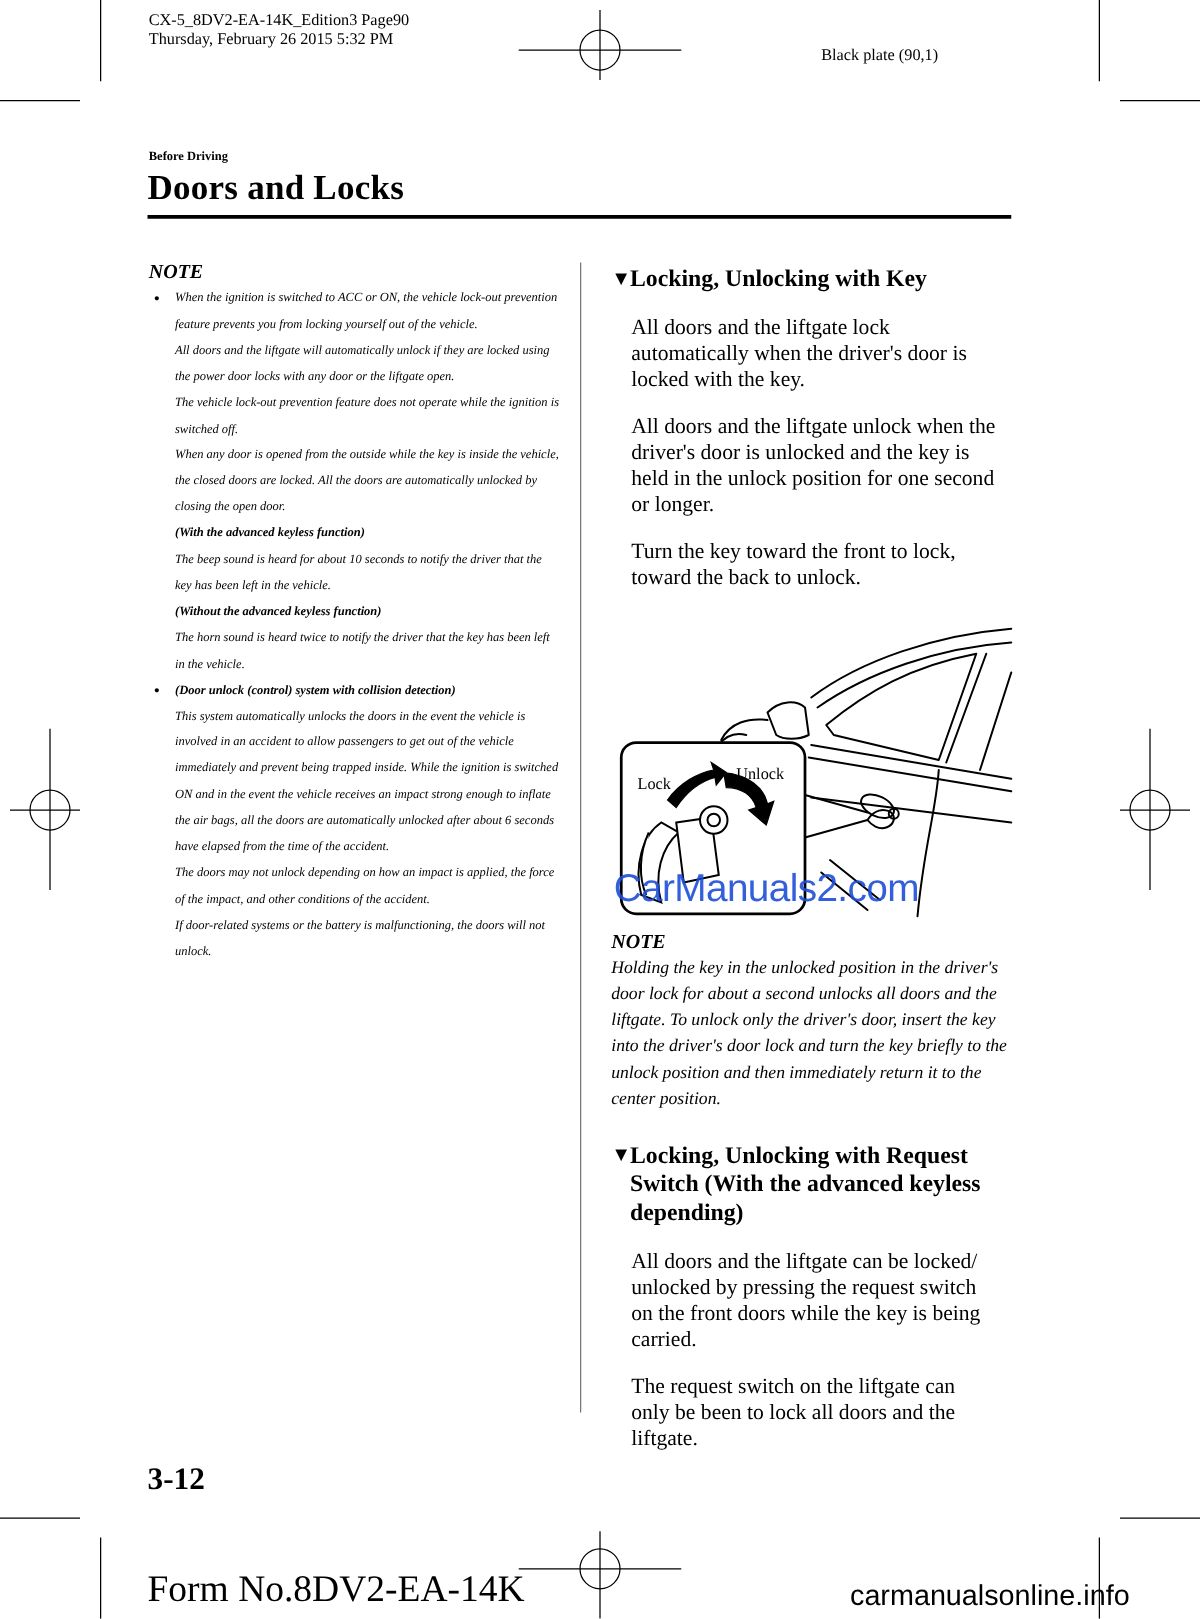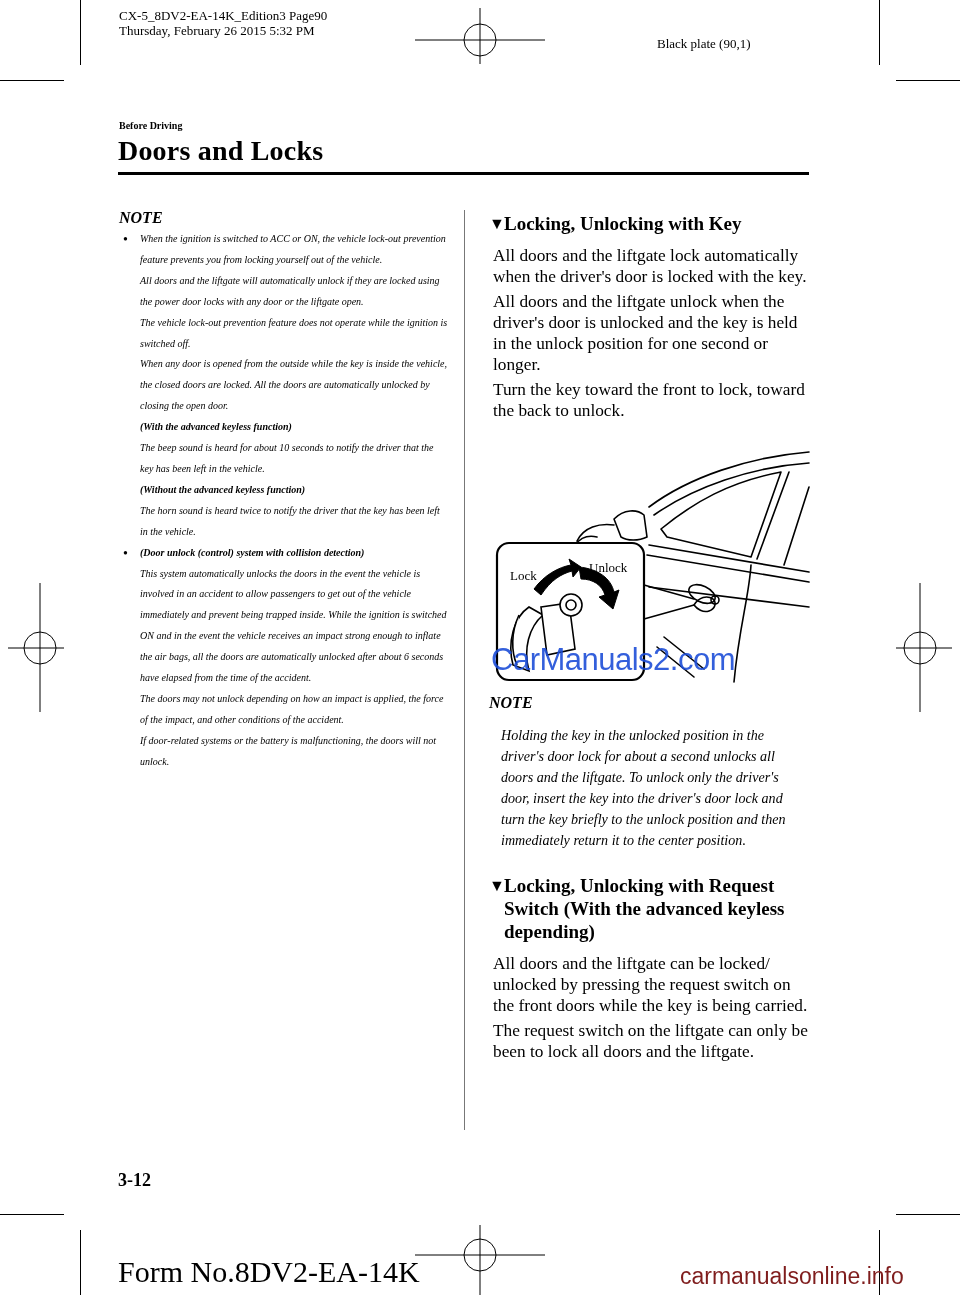--- a/index.html
+++ b/index.html
@@ -27,37 +27,37 @@
     .note-list { list-style: none; margin: 0; padding: 0; }
     .note-item { position: relative; padding-left: 21px; }
     .note-bullet { position: absolute; left: 4px; top: 0; font-size: 14px; line-height: 21px; font-style: normal; }
     .note-para { font-style: italic; font-size: 10px; line-height: 20.9px; margin: 0; }
     .note-para.bold { font-weight: bold; }
 
     
     .right-col { left: 489px; top: 212px; width: 325px; }
     .sec-heading { font-weight: bold; font-size: 19px; line-height: 23px; position: relative; padding-left: 15px; margin: 0 0 10px 0; }
     .tri-icon { position: absolute; left: 0; top: 0; font-size: 16px; line-height: 23px; }
-    .body-para { font-size: 17.3px; line-height: 21px; margin: 4px; }
+    .body-para { font-size: 17.3px; line-height: 21px; margin: 16px; }
 
     .figure { position: relative; width: 325px; height: 250px; margin-top: 16px; }
     .fig-label { position: absolute; font-size: 13px; font-family: "Liberation Serif", serif; }
     .watermark-blue {
       position: absolute; left: 2px; top: 205px; font-family: "Liberation Sans", sans-serif;
       font-size: 31px; color: #1d4ed8; opacity: 0.9; letter-spacing: -0.5px;
     }
 
     .note2-label { font-style: italic; font-weight: bold; font-size: 16px; line-height: 20px; margin-top: 6px; }
-    .note2-para { font-style: italic; font-size: 14.1px; line-height: 20.9px; margin: 12px; }
+    .note2-para { font-style: italic; font-size: 14.1px; line-height: 20.9px; margin: 0; }
 
     .sec2 { margin-top: 24px; }
 
-    .page-num { left: 118px; top: 1170px; font-size: 18px; font-weight: bold; }
+    .page-num { left: 118px; top: 1170px; font-size: 25px; font-weight: bold; }
     .form-no { left: 118px; top: 1255px; font-size: 30px; }
-    .watermark-gray { left: 680px; top: 1263px; font-family: "Liberation Sans", sans-serif; font-size: 23px; color: #7f1d1d; }
+    .watermark-gray { left: 680px; top: 1263px; font-family: "Liberation Sans", sans-serif; font-size: 23px; color: #000000; }
 
     .reg-mark circle { fill: none; stroke: #000; stroke-width: 1; }
     .reg-mark line { stroke: #000; stroke-width: 1; }
   </style>
 </head>
 <body>
 
 <div class="line-v" style="left:80px; top:0; height:65px;"></div>
 <div class="line-h" style="left:0; top:80px; width:64px;"></div>
 <div class="line-v" style="left:879px; top:0; height:65px;"></div>

